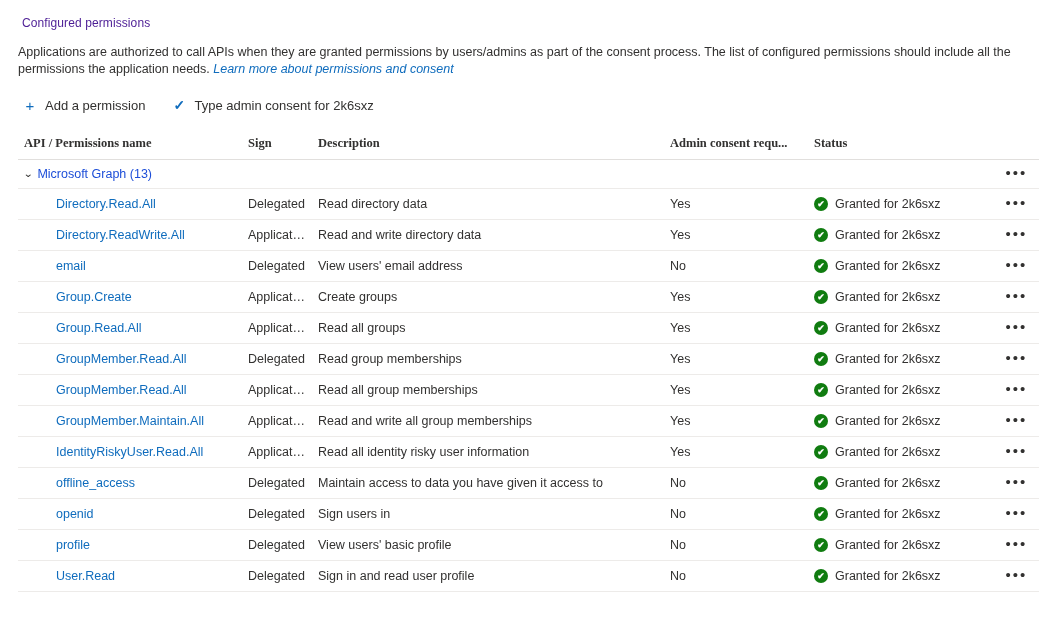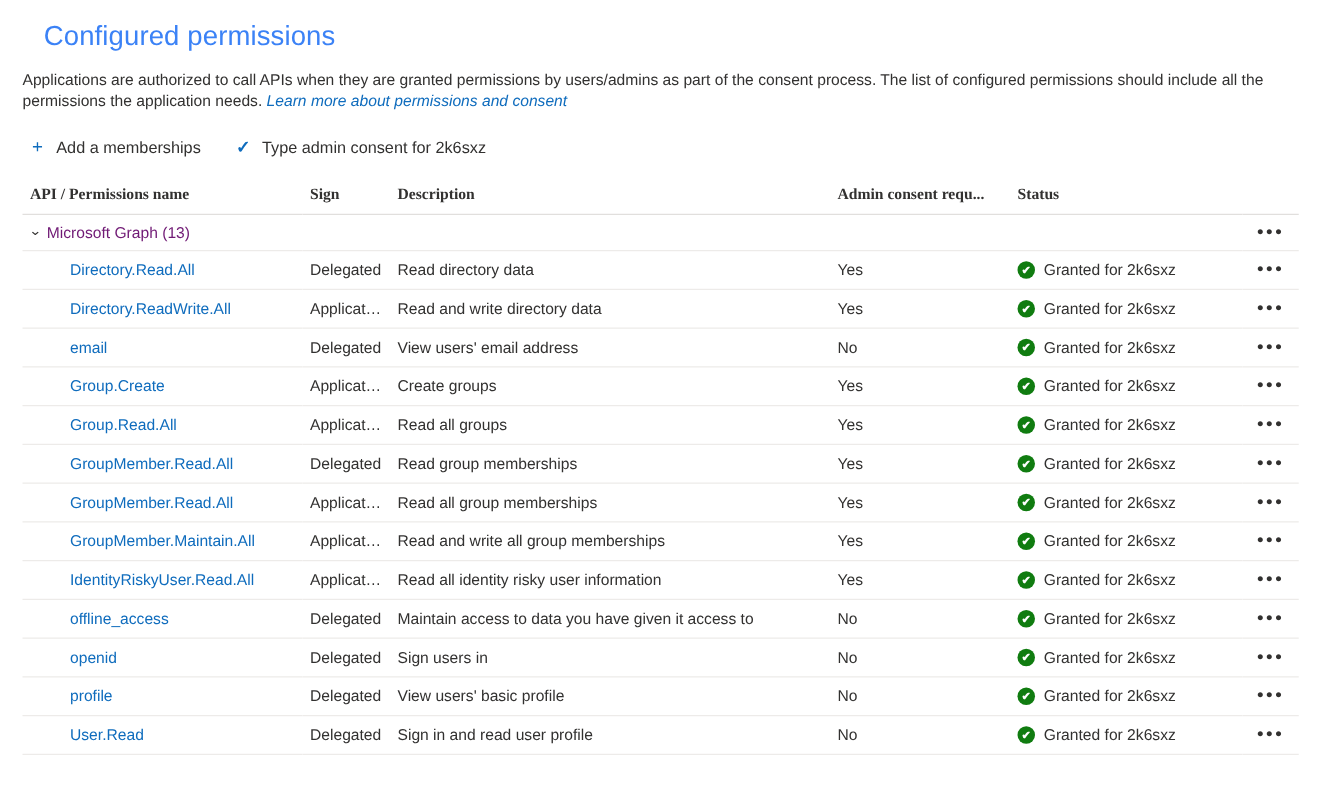--- a/index.html
+++ b/index.html
@@ -14,24 +14,24 @@
     color: #323130;
     font-size: 13px;
     overflow: hidden;
   }
   .page {
     padding: 16px 18px 0 18px;
     box-sizing: border-box;
     width: 1057px;
   }
   .page-title {
-    font-size: 22px;
+    font-size: 12px;
     font-weight: 400;
-    color: #3b82f6;
-    margin: 0 0 14px 17px;
+    color: #4c1d95;
+    margin: 0 0 14px 4px;
     letter-spacing: 0.1px;
   }
   .description {
     font-size: 12.5px;
     line-height: 17px;
     color: #323130;
     max-width: 1000px;
     margin-bottom: 14px;
   }
   .link {
@@ -113,21 +113,21 @@
   }
   .chevron {
     color: #323130;
     font-size: 10px;
     line-height: 1;
     display: inline-block;
     transform: scaleX(1.25);
     cursor: pointer;
   }
   .group-link {
-    color: #701a75;
+    color: #1d4ed8;
     cursor: pointer;
     font-size: 12.5px;
   }
 
   .perm-name {
     color: #0f6cbd;
     cursor: pointer;
     padding-left: 32px;
     display: inline-block;
   }
@@ -168,21 +168,21 @@
   <h1 class="page-title">Configured permissions</h1>
 
   <div class="description">
     <span>Applications are authorized to call APIs when they are granted permissions by users/admins as part of the consent process. The list of configured permissions should include all the permissions the application needs.</span>
     <a class="link">Learn more about permissions and consent</a>
   </div>
 
   <div class="command-bar">
     <div class="cmd">
       <span class="glyph">+</span>
-      <span>Add a memberships</span>
+      <span>Add a permission</span>
     </div>
     <div class="cmd">
       <span class="glyph check">✓</span>
       <span>Type admin consent for 2k6sxz</span>
     </div>
   </div>
 
   <table class="perm-table">
     <colgroup>
       <col class="c-name">

